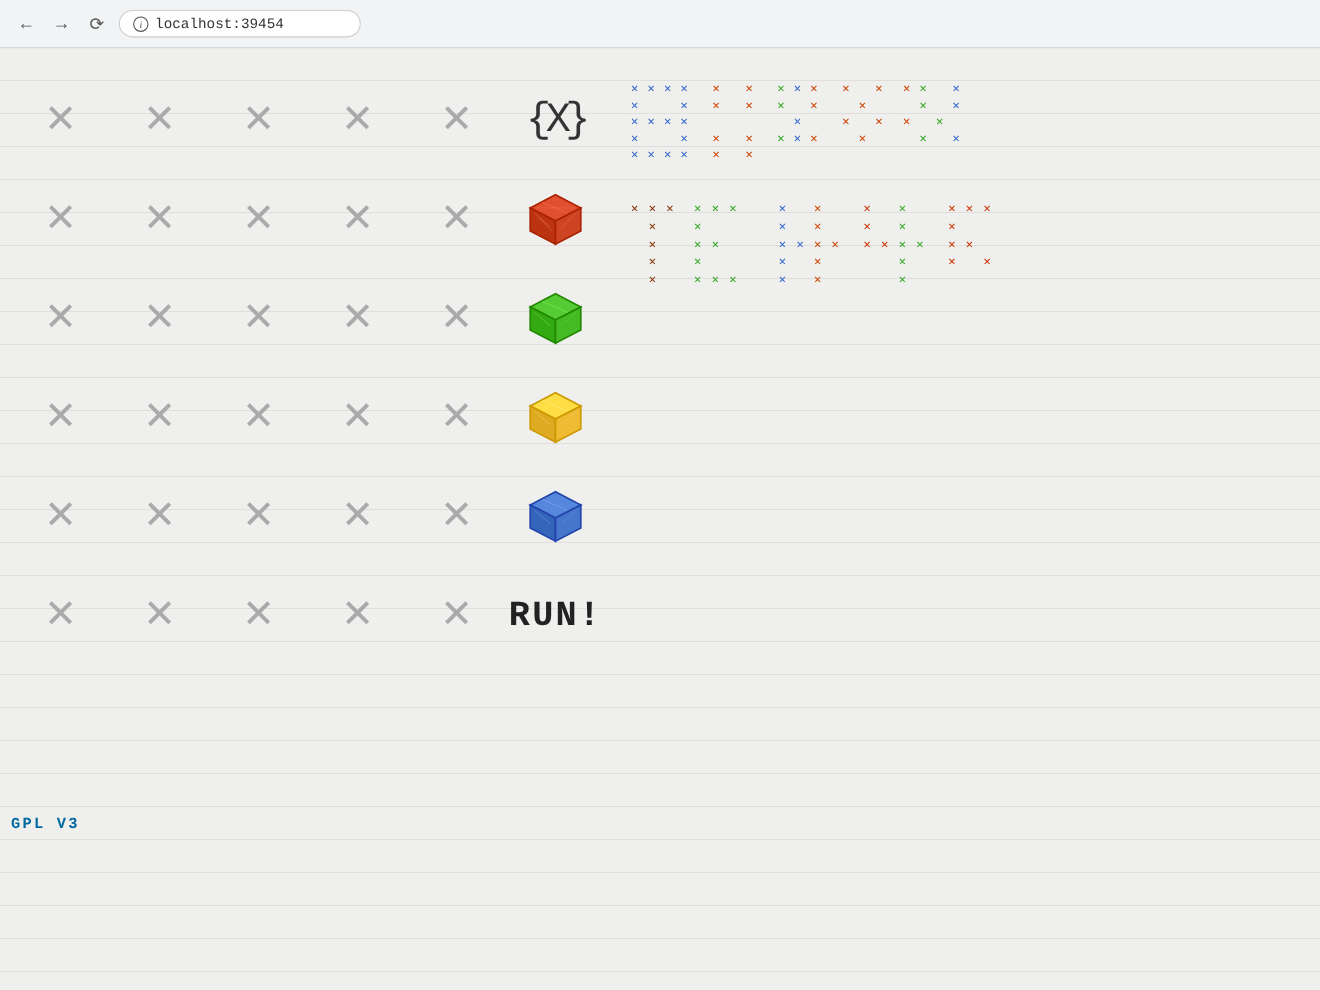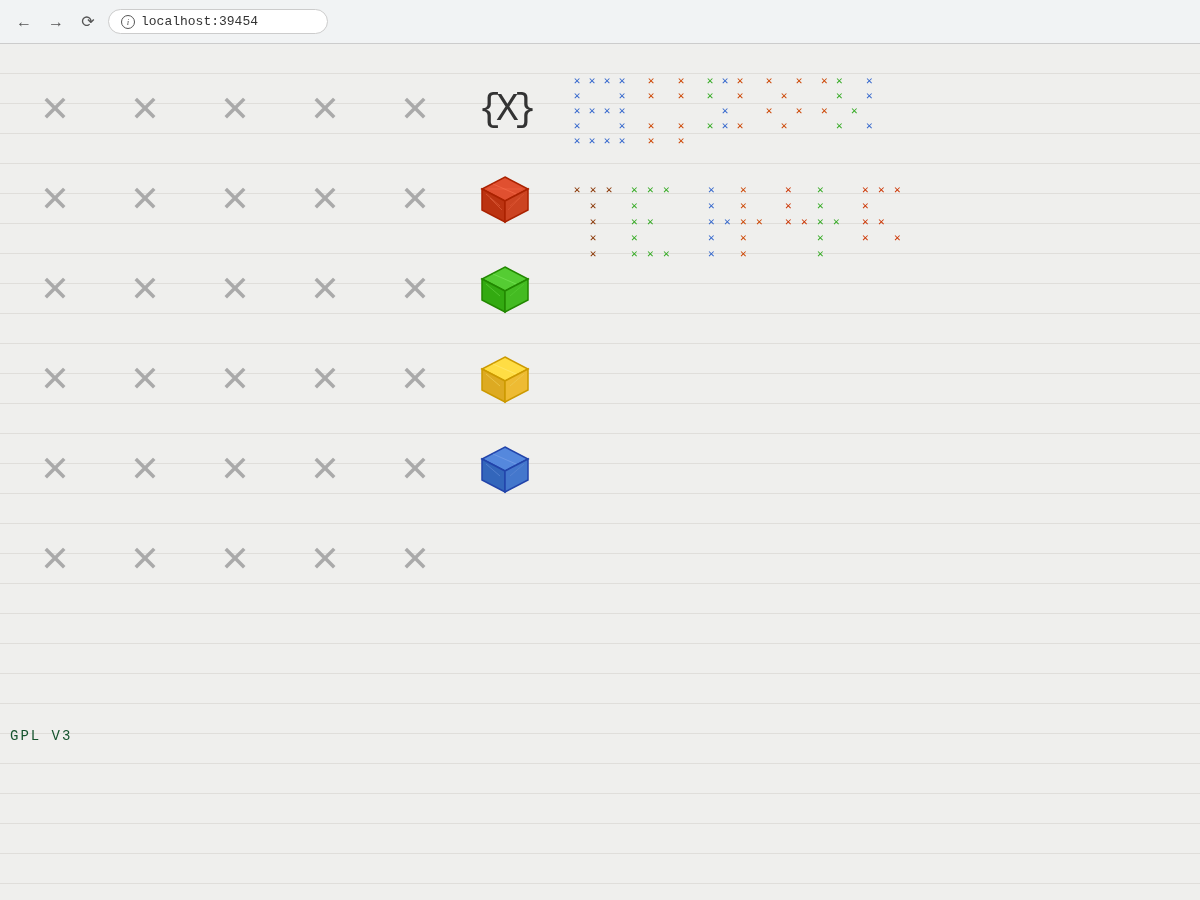--- a/index.html
+++ b/index.html
@@ -183,23 +183,24 @@
       font-size: 22px;
       letter-spacing: 2px;
       color: #222;
       text-transform: uppercase;
     }
 
     .license-text {
       font-family: 'Courier New', monospace;
       font-size: 14px;
       letter-spacing: 2px;
-      color: #14532d;
+      color: #0369a1;
       text-transform: uppercase;
-      margin-top: 4px;
+      margin-top: 18px;
+      font-weight: bold;
     }
   </style>
 </head>
 <body>
 
 <div class="browser-chrome">
   <button class="nav-btn">←</button>
   <button class="nav-btn">→</button>
   <button class="nav-btn">⟳</button>
   <div class="address-bar">
@@ -355,20 +356,23 @@
         </div>
       <div class="grid-cell">
           <span class="x-mark">✕</span>
         </div>
       <div class="grid-cell">
           <span class="x-mark">✕</span>
         </div>
       <div class="grid-cell">
           <span class="x-mark">✕</span>
         </div>
+      <div class="grid-cell">
+        <span class="run-label">RUN!</span>
+      </div>
 
     </div>
 
     <div class="right-grid">
 
       <div style="display:flex; gap:15px; margin-top:10px;">
 
         <div style="display:grid; grid-template-columns: repeat(4,14px); grid-template-rows: repeat(5,14px); gap:1px;">
           <span style="color:#3366cc;font-size:11px;font-weight:bold;text-align:center;">✕</span>
           <span style="color:#3366cc;font-size:11px;font-weight:bold;text-align:center;">✕</span>

